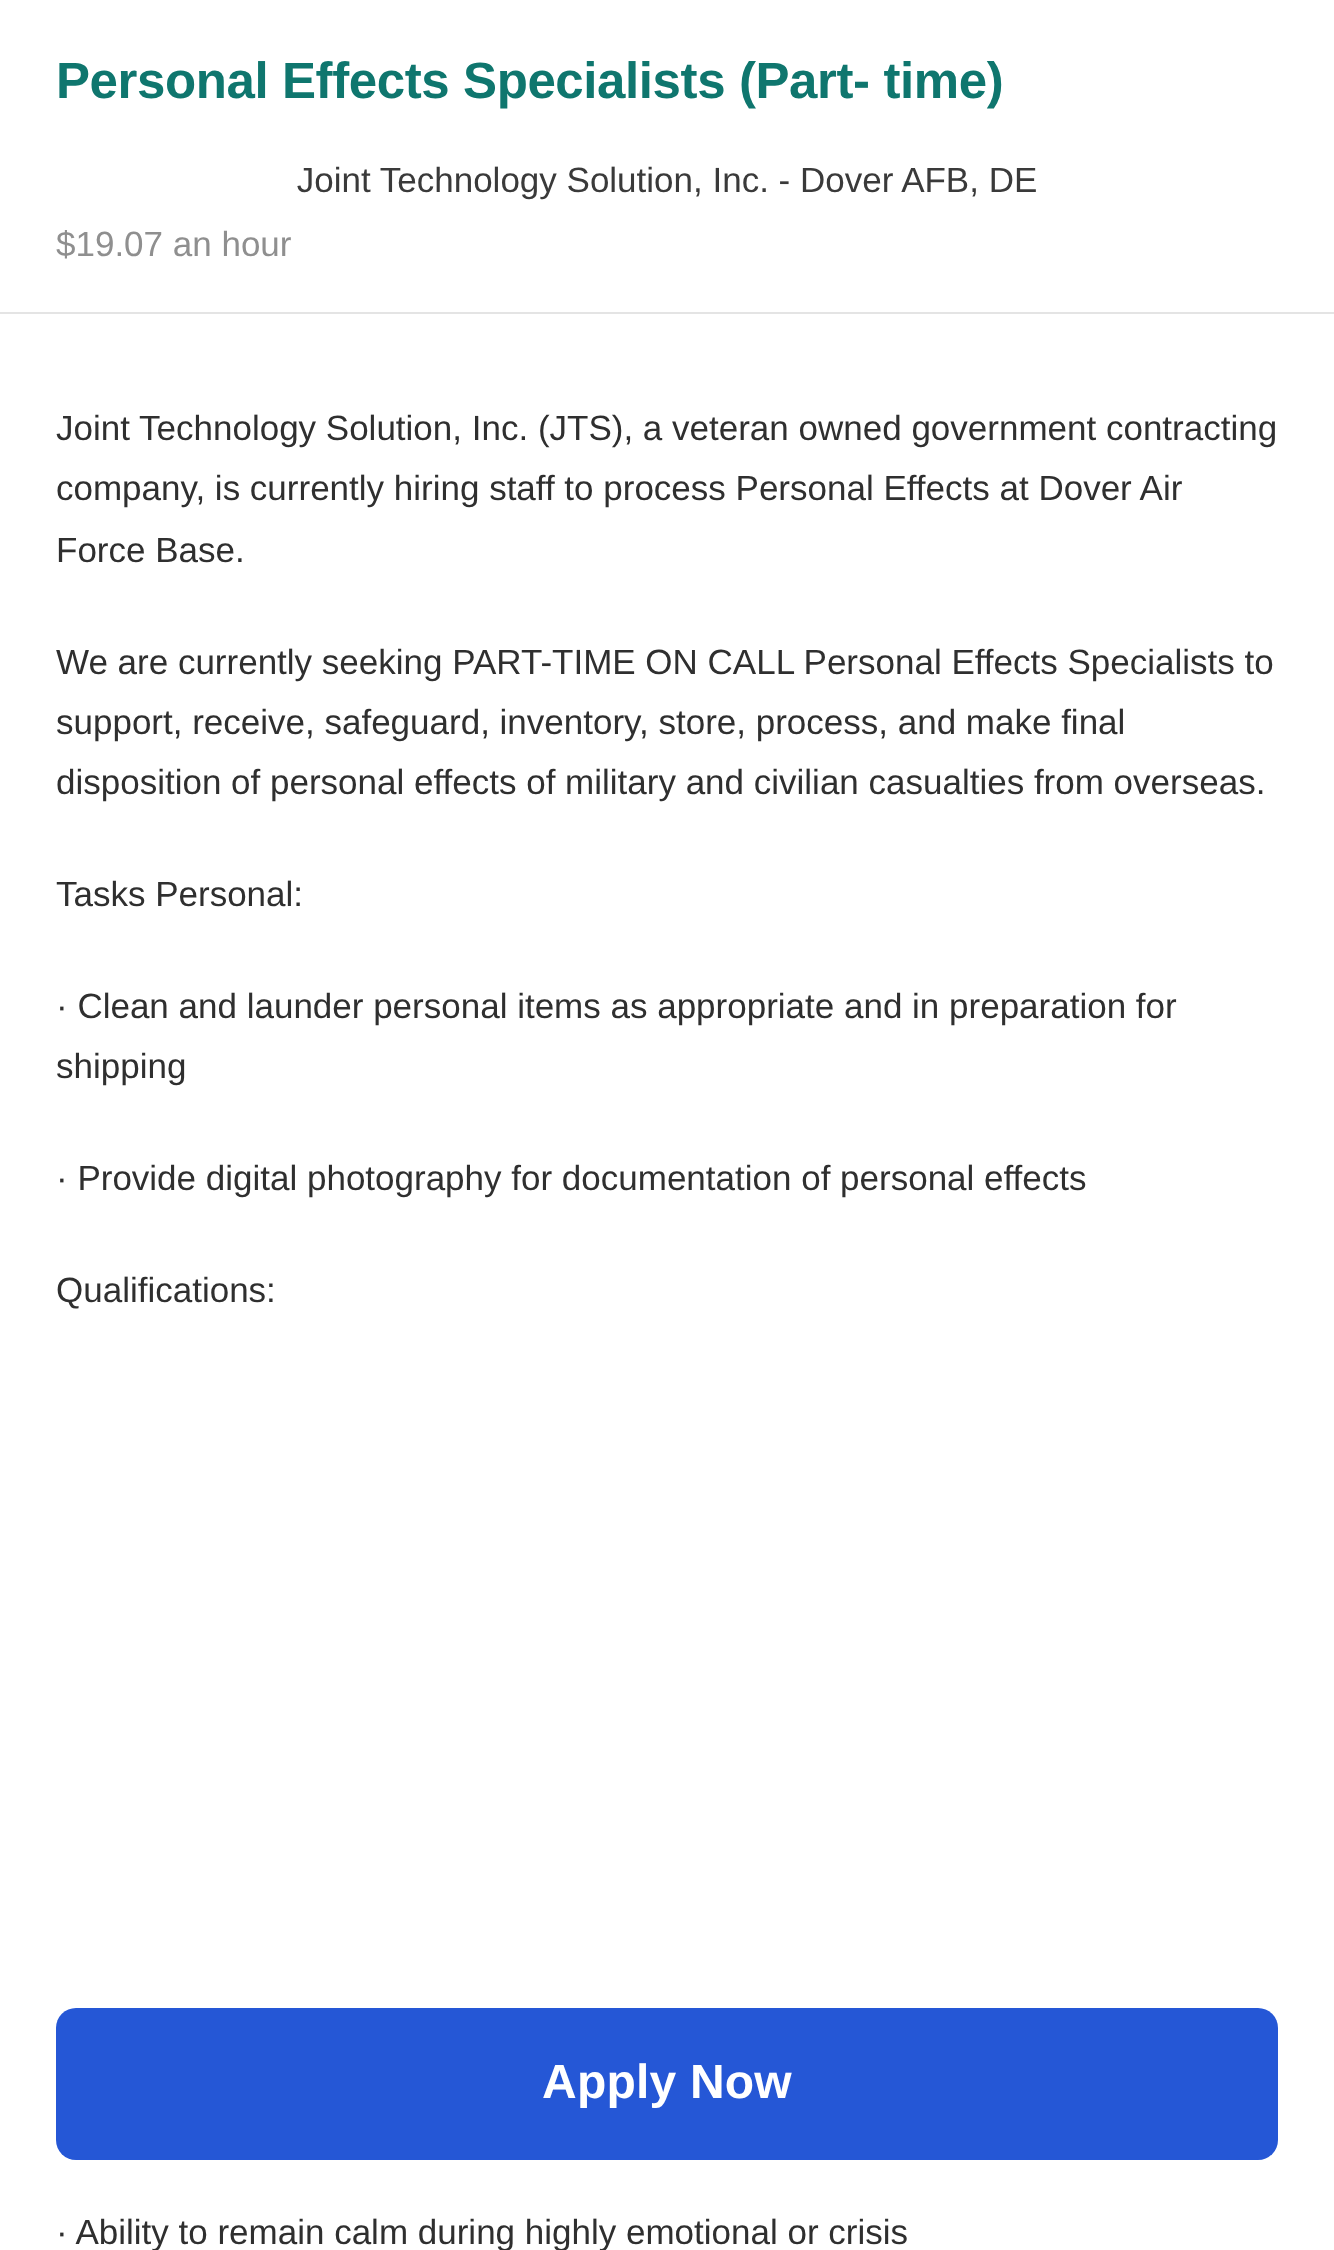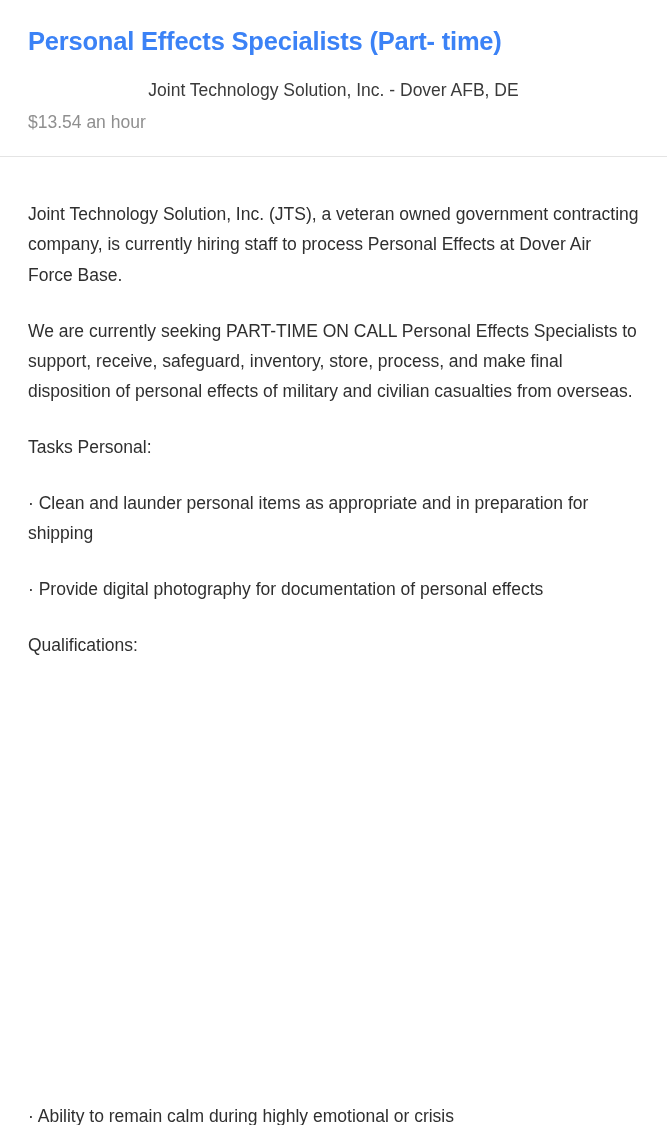--- a/index.html
+++ b/index.html
@@ -24,21 +24,21 @@
   }
   
   .job-header {
     padding: 26px 28px 22px 28px;
     background: #ffffff;
   }
   .job-title {
     font-size: 25.5px;
     font-weight: bold;
     line-height: 1.22;
-    color: #3b82f6;
+    color: #0f766e;
     letter-spacing: -0.2px;
     margin: 0 0 22px 0;
   }
   .job-company {
     font-size: 17.5px;
     line-height: 1.35;
     color: #3a3a3a;
     margin: 0 0 8px 0;
     text-align: center;
   }
@@ -106,32 +106,35 @@
   }
 </style>
 </head>
 <body>
 
 <div class="page">
 
   <div class="job-header">
     <h1 class="job-title">Personal Effects Specialists (Part- time)</h1>
     <p class="job-company">Joint Technology Solution, Inc. - Dover AFB, DE</p>
-    <p class="job-salary">$13.54 an hour</p>
+    <p class="job-salary">$19.07 an hour</p>
   </div>
 
   <div class="divider"></div>
 
   <div class="job-body">
     <p>Joint Technology Solution, Inc. (JTS), a veteran owned government contracting company, is currently hiring staff to process Personal Effects at Dover Air Force Base.</p>
     <p>We are currently seeking PART-TIME ON CALL Personal Effects Specialists to support, receive, safeguard, inventory, store, process, and make final disposition of personal effects of military and civilian casualties from overseas.</p>
     <p>Tasks Personal:</p>
     <p>· Clean and launder personal items as appropriate and in preparation for shipping</p>
     <p>· Provide digital photography for documentation of personal effects</p>
     <p>Qualifications:</p>
   </div>
 
   <div class="bottom-strip">
     <p>· Ability to remain calm during highly emotional or crisis</p>
   </div>
 
+  <div class="apply-bar">
+    <button class="apply-button">Apply Now</button>
+  </div>
 
 </div>
 
 </body></html>

